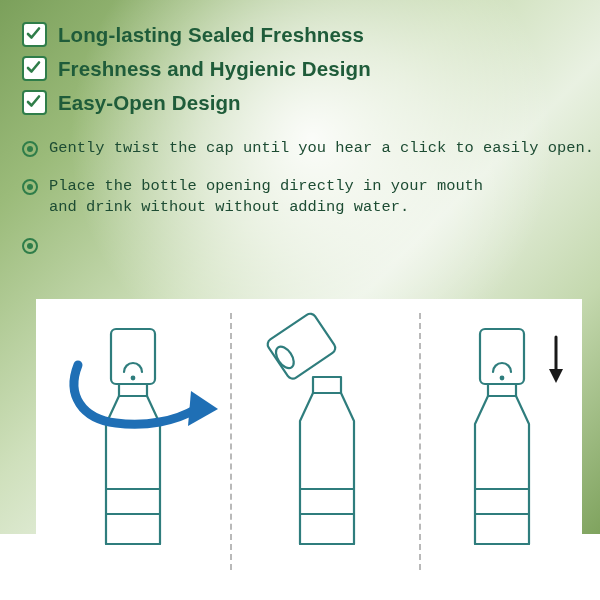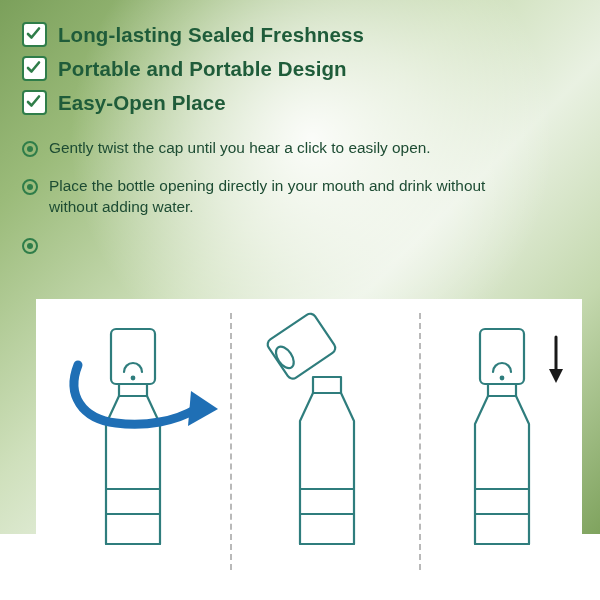--- a/index.html
+++ b/index.html
@@ -56,20 +56,21 @@
     letter-spacing: 0.1px;
     white-space: nowrap;
   }
 
   
   .steps {
     position: absolute;
     left: 22px;
     top: 138px;
     right: 40px;
+    font-family: Liberation Mono, monospace;
   }
   .step-row {
     display: flex;
     align-items: flex-start;
     margin-bottom: 18px;
   }
   .bullet {
     width: 16px;
     height: 16px;
     border: 2px solid #2f7d49;
@@ -147,30 +148,30 @@
       </span>
       <span class="feature-text">Long-lasting Sealed Freshness</span>
     </div>
 
     <div class="feature-row">
       <span class="check-box">
         <svg width="17" height="17" viewBox="0 0 17 17">
           <path d="M3 9 L6.5 12.5 L14 3.5" fill="none" stroke="#2f7d49" stroke-width="2.6" stroke-linecap="round" stroke-linejoin="round"></path>
         </svg>
       </span>
-      <span class="feature-text">Portable and Portable Design</span>
+      <span class="feature-text">Freshness and Hygienic Design</span>
     </div>
 
     <div class="feature-row">
       <span class="check-box">
         <svg width="17" height="17" viewBox="0 0 17 17">
           <path d="M3 9 L6.5 12.5 L14 3.5" fill="none" stroke="#2f7d49" stroke-width="2.6" stroke-linecap="round" stroke-linejoin="round"></path>
         </svg>
       </span>
-      <span class="feature-text">Easy-Open Place</span>
+      <span class="feature-text">Easy-Open Design</span>
     </div>
 
   </div>
 
   <div class="steps">
 
     <div class="step-row">
       <span class="bullet"></span>
       <span class="step-text nowrap">Gently twist the cap until you hear a click to easily open.</span>
     </div>

